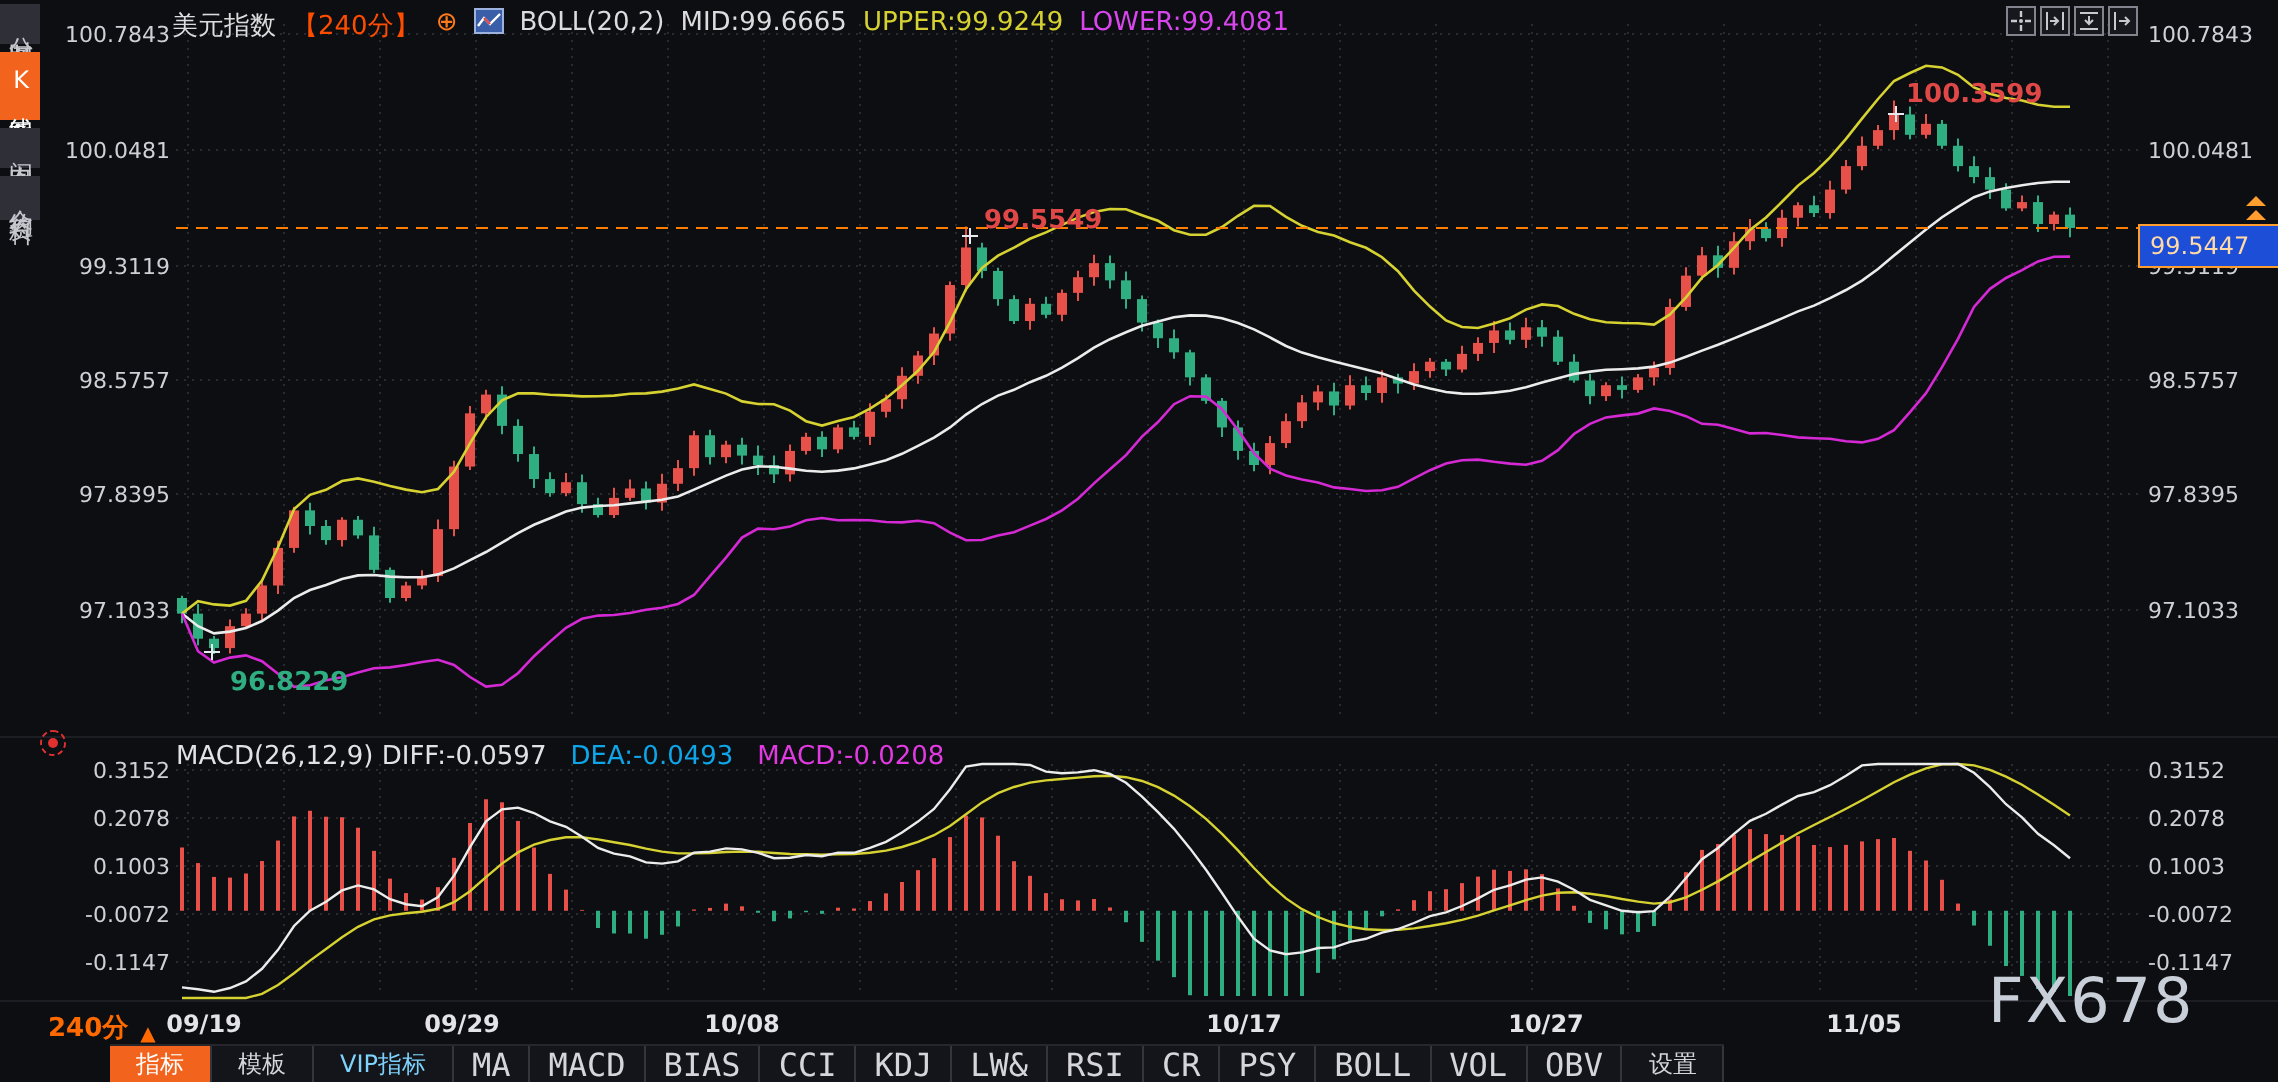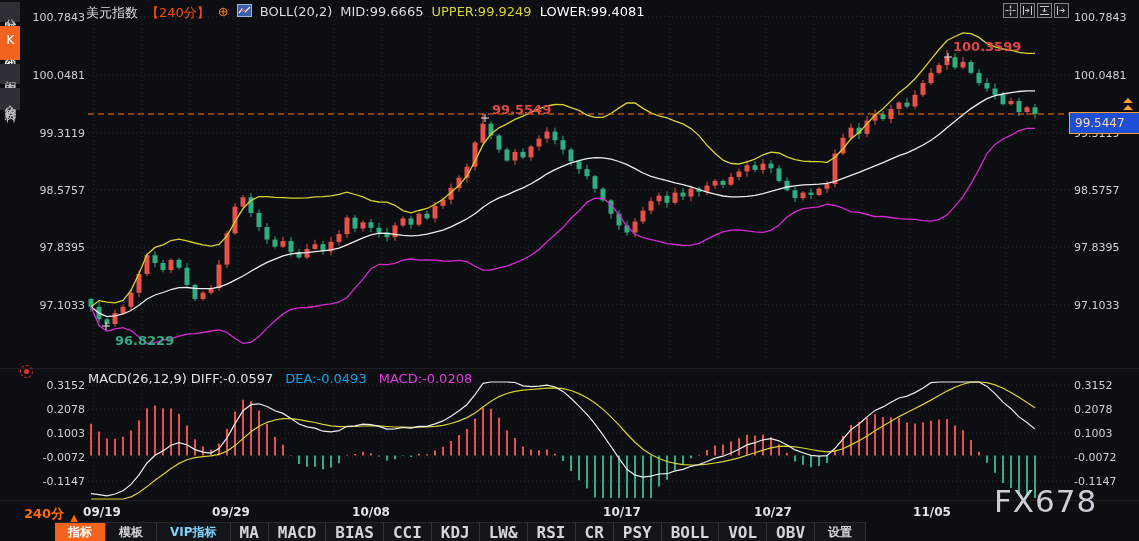--- a/index.html
+++ b/index.html
@@ -18,21 +18,21 @@
   .side-active{background:#f2641e;color:#ffffff;}
 
   
   #main-header{position:absolute;left:86px;top:4px;z-index:3;display:flex;
                align-items:flex-start;gap:8px;font-size:13px;white-space:nowrap;}
   .hdr-symbol{color:#dcdcde;}
   .hdr-period{color:#ff4d00;}
   .hdr-plus{color:#ff7a1a;font-size:13px;}
   .hdr-text{color:#dcdcde;}
   .hdr-upper{color:#d6d232;}
-  .hdr-lower{color:#ffffff;}
+  .hdr-lower{color:#d946ef;}
 
   
   #macd-header{position:absolute;left:88px;top:371px;z-index:3;display:flex;
                gap:12px;font-size:13px;white-space:nowrap;text-align:right;}
   .mh-label{color:#e2e2e6;}
   .mh-dea{color:#0ea5e9;}
   .mh-macd{color:#e23ae2;}
 
   
   #tool-icons{position:absolute;left:1003px;top:3px;z-index:3;display:flex;gap:2px;}
@@ -49,21 +49,21 @@
   #price-box{position:absolute;left:1069px;top:112px;width:64px;height:20px;z-index:5;
              border:1px solid #ff9d2e;background:#1d4ed8;color:#ffd9a6;
              font-size:12px;line-height:20px;padding-left:5px;}
   #scroll-latest{position:absolute;left:1122px;top:97px;z-index:5;cursor:pointer;}
 
   
   #period-bottom{position:absolute;left:24px;top:505px;z-index:3;color:#ff6a00;
                  font-weight:bold;font-size:13px;display:flex;gap:6px;align-items:flex-end;}
   #period-bottom .arr{font-size:10px;}
   #toolbar{position:absolute;left:55px;top:522px;height:19px;z-index:4;display:flex;
-           border-top:1px solid #26262c;font-weight:bold;}
+           border-top:1px solid #26262c;}
   .tb-item{display:flex;align-items:center;padding:0 13px;border-right:1px solid #34343b;
            background:#14151a;color:#d6d6da;font-size:12px;cursor:pointer;white-space:nowrap;}
   .tb-active{background:#f2641e;color:#ffffff;}
   .tb-vip{color:#7dd3fc;}
   .tb-mono{font-family:"DejaVu Sans Mono",monospace;font-size:16px;padding:0 9px;}
 
   #watermark{position:absolute;left:994px;top:483px;z-index:2;color:#c9cfd8;
              font-size:31px;letter-spacing:1px;}
 </style>
 </head>

